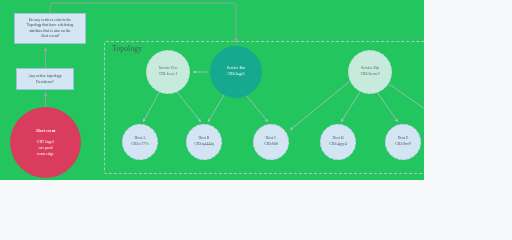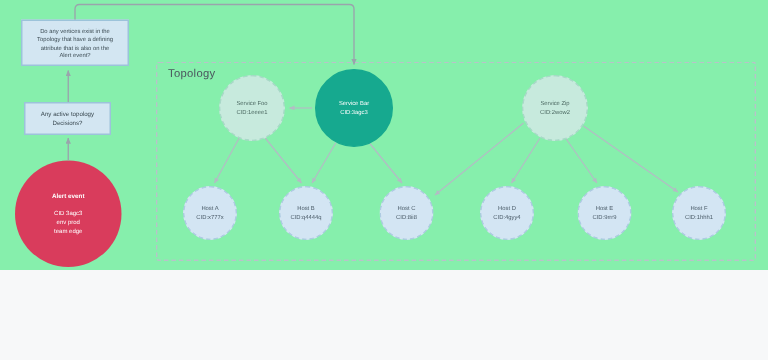--- a/index.html
+++ b/index.html
@@ -2,24 +2,24 @@
 <html><head>
 <meta charset="utf-8">
 <style>
   html, body {
     margin: 0;
     padding: 0;
     background: #f7f8f9;
   }
   #canvas {
     position: relative;
-    width: 512px;
+    width: 424px;
     height: 180px;
-    background: #86efac;
-    font-family: Liberation Sans, sans-serif;
+    background: #22c55e;
+    font-family: Liberation Serif, serif;
     overflow: hidden;
   }
   
   .decision-box {
     position: absolute;
     box-sizing: border-box;
     background: #d3e6f2;
     border: 1px solid #9cc3da;
     color: #3b4a52;
     display: flex;

